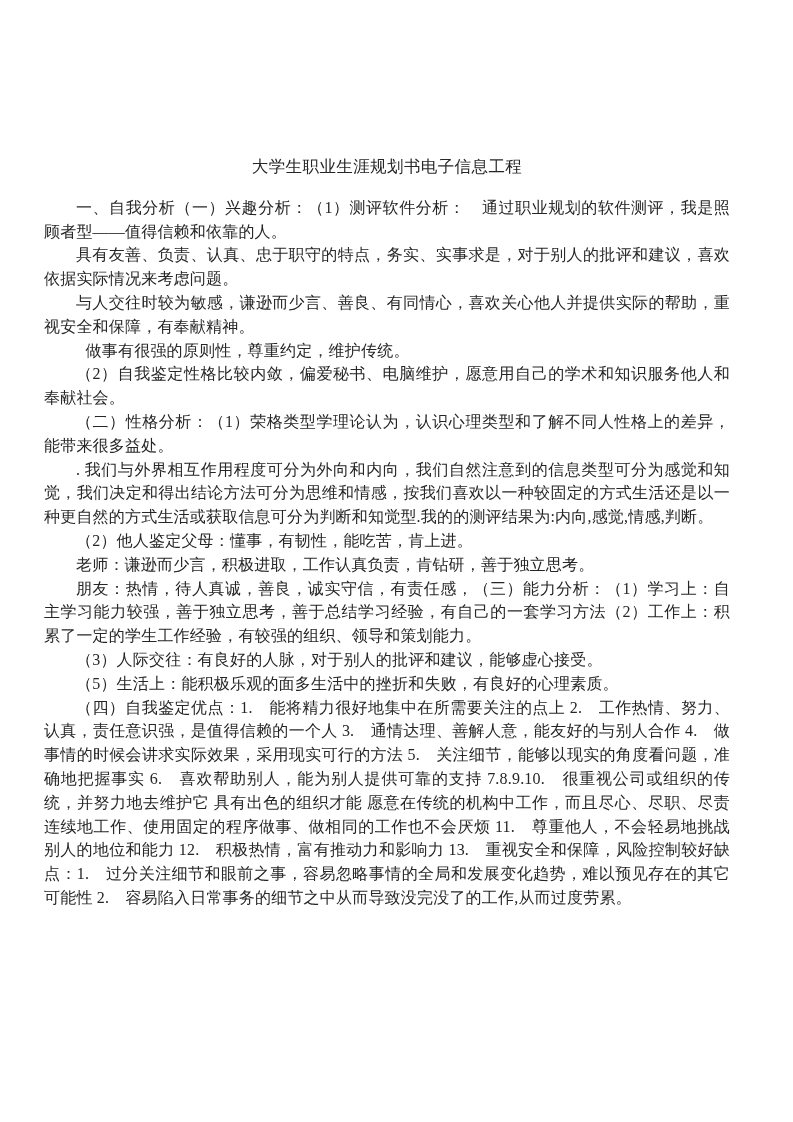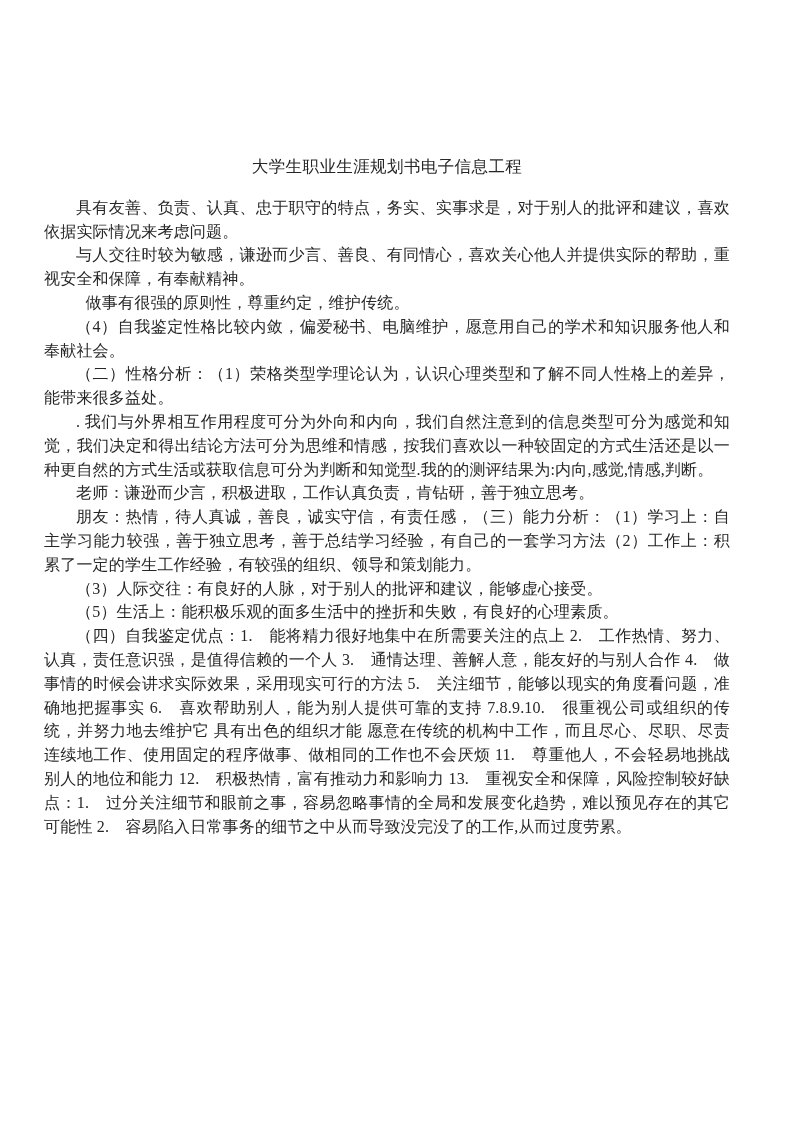--- a/index.html
+++ b/index.html
@@ -42,25 +42,27 @@
     text-indent: 2.6em;
   }
 </style>
 </head>
 <body>
 
 <div class="page">
   <h1 class="doc-title">大学生职业生涯规划书电子信息工程</h1>
 
   <div class="doc-body">
+    <p>一、自我分析（一）兴趣分析：（1）测评软件分析：　通过职业规划的软件测评，我是照顾者型——值得信赖和依靠的人。</p>
     <p>具有友善、负责、认真、忠于职守的特点，务实、实事求是，对于别人的批评和建议，喜欢依据实际情况来考虑问题。</p>
     <p>与人交往时较为敏感，谦逊而少言、善良、有同情心，喜欢关心他人并提供实际的帮助，重视安全和保障，有奉献精神。</p>
     <p class="deep-indent">做事有很强的原则性，尊重约定，维护传统。</p>
-    <p>（4）自我鉴定性格比较内敛，偏爱秘书、电脑维护，愿意用自己的学术和知识服务他人和奉献社会。</p>
+    <p>（2）自我鉴定性格比较内敛，偏爱秘书、电脑维护，愿意用自己的学术和知识服务他人和奉献社会。</p>
     <p>（二）性格分析：（1）荣格类型学理论认为，认识心理类型和了解不同人性格上的差异，能带来很多益处。</p>
     <p>. 我们与外界相互作用程度可分为外向和内向，我们自然注意到的信息类型可分为感觉和知觉，我们决定和得出结论方法可分为思维和情感，按我们喜欢以一种较固定的方式生活还是以一种更自然的方式生活或获取信息可分为判断和知觉型.我的的测评结果为:内向,感觉,情感,判断。</p>
+    <p>（2）他人鉴定父母：懂事，有韧性，能吃苦，肯上进。</p>
     <p>老师：谦逊而少言，积极进取，工作认真负责，肯钻研，善于独立思考。</p>
     <p>朋友：热情，待人真诚，善良，诚实守信，有责任感，（三）能力分析：（1）学习上：自主学习能力较强，善于独立思考，善于总结学习经验，有自己的一套学习方法（2）工作上：积累了一定的学生工作经验，有较强的组织、领导和策划能力。</p>
     <p>（3）人际交往：有良好的人脉，对于别人的批评和建议，能够虚心接受。</p>
     <p>（5）生活上：能积极乐观的面多生活中的挫折和失败，有良好的心理素质。</p>
     <p>（四）自我鉴定优点：1.　能将精力很好地集中在所需要关注的点上 2.　工作热情、努力、认真，责任意识强，是值得信赖的一个人 3.　通情达理、善解人意，能友好的与别人合作 4.　做事情的时候会讲求实际效果，采用现实可行的方法 5.　关注细节，能够以现实的角度看问题，准确地把握事实 6.　喜欢帮助别人，能为别人提供可靠的支持 7.8.9.10.　很重视公司或组织的传统，并努力地去维护它 具有出色的组织才能 愿意在传统的机构中工作，而且尽心、尽职、尽责 连续地工作、使用固定的程序做事、做相同的工作也不会厌烦 11.　尊重他人，不会轻易地挑战别人的地位和能力 12.　积极热情，富有推动力和影响力 13.　重视安全和保障，风险控制较好缺点：1.　过分关注细节和眼前之事，容易忽略事情的全局和发展变化趋势，难以预见存在的其它可能性 2.　容易陷入日常事务的细节之中从而导致没完没了的工作,从而过度劳累。</p>
   </div>
 </div>
 
 </body></html>

